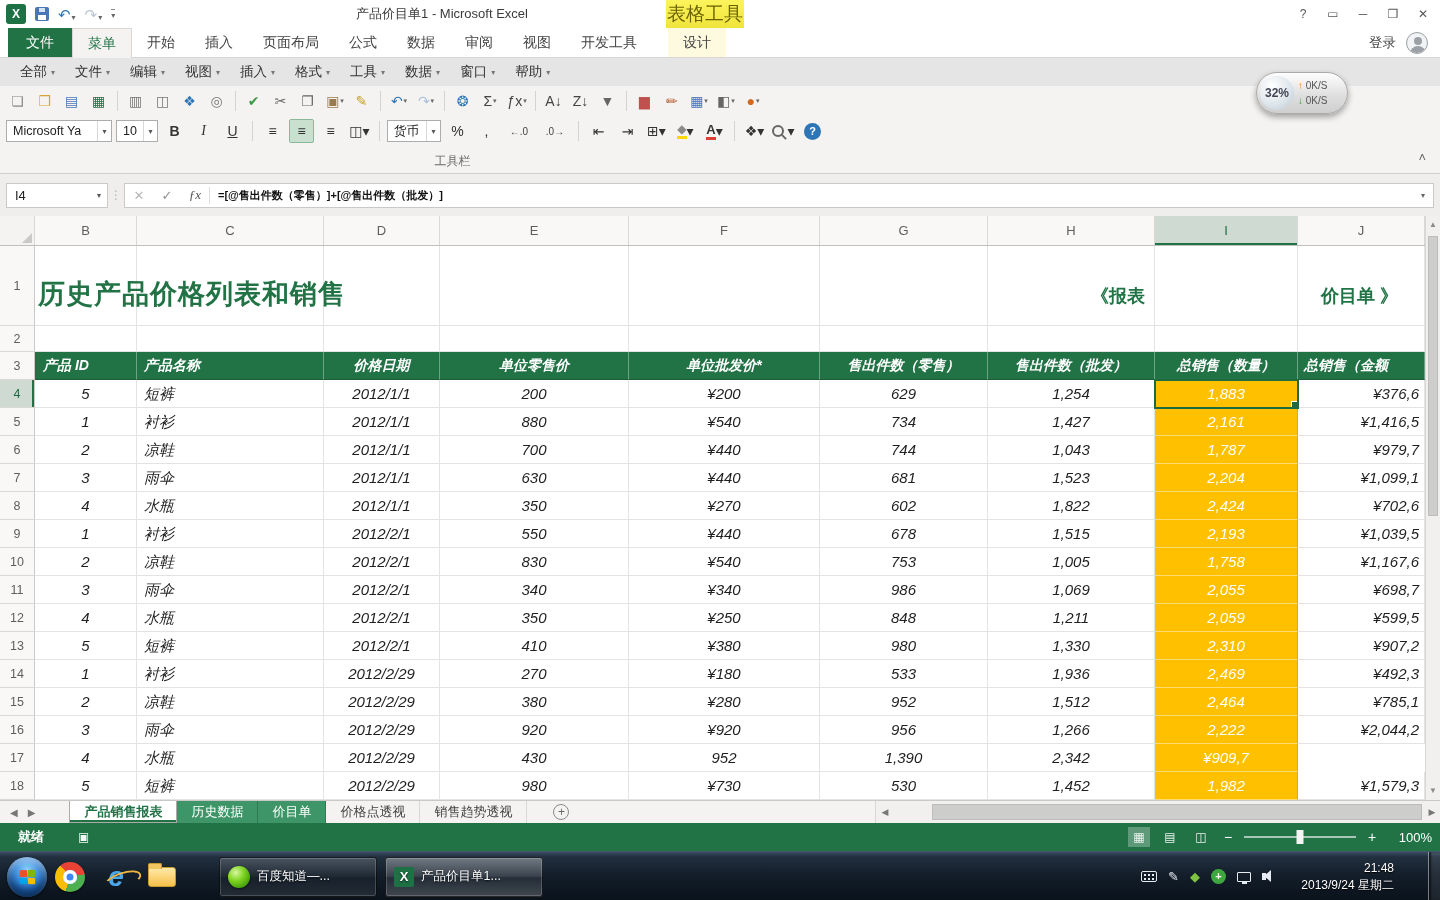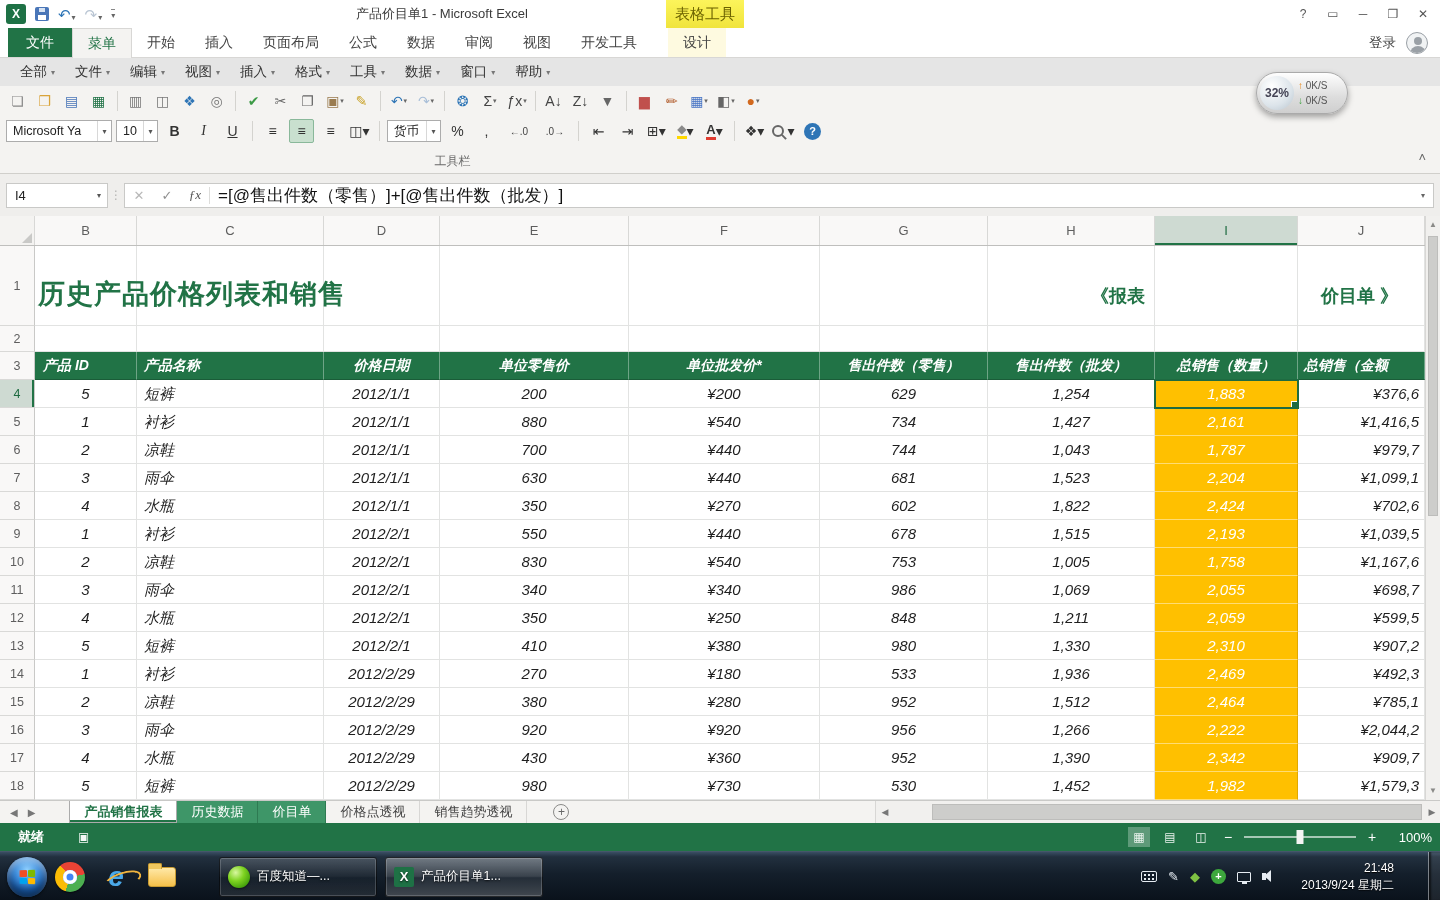--- a/index.html
+++ b/index.html
@@ -12,21 +12,21 @@
   .qat { position:absolute; left:6px; top:0; height:28px; display:flex; align-items:center; gap:9px; }
   .appico { width:20px; height:20px; background:#1E7145; color:#fff; border-radius:3px; display:flex; align-items:center; justify-content:center; font-size:12px; font-weight:bold; }
   .floppy { width:14px; height:14px; background:#4A76B8; border-radius:2px; position:relative; }
   .floppy::before { content:""; position:absolute; left:3px; bottom:1px; width:8px; height:5px; background:#fff; }
   .floppy::after { content:""; position:absolute; left:4px; top:1px; width:6px; height:4px; background:#D6E2F2; }
   .qbtn { display:flex; align-items:flex-end; font-size:15px; color:#2E75B6; line-height:1; }
   .qbtn .cc { font-size:8px; color:#666; margin-left:1px; }
   .qbtn.redo { color:#B9C5D3; }
   .qmore { font-size:8px; color:#666; border-top:1px solid #888; padding-top:2px; line-height:1; }
   .win-title { position:absolute; left:442px; top:0; height:28px; line-height:28px; transform:translateX(-50%); font-size:13px; color:#3B3B3B; white-space:nowrap; }
-  .tool-badge { position:absolute; left:666px; top:0; width:78px; height:28px; background:linear-gradient(#FCF45B,#F0E43C); color:#6B6200; font-size:15px; display:flex; align-items:center; justify-content:center; }
+  .tool-badge { position:absolute; left:666px; top:0; width:78px; height:28px; background:linear-gradient(#FCF45B,#F0E43C); color:#6B6200; font-size:19px; display:flex; align-items:center; justify-content:center; }
   .win-ctrls { position:absolute; right:2px; top:0; height:28px; display:flex; }
   .wbtn { width:30px; height:28px; display:flex; align-items:center; justify-content:center; font-size:12px; color:#555; }
 
   
   .tabrow { position:absolute; left:0; top:28px; width:1440px; height:30px; background:#fff; border-bottom:1px solid #D8D7D5; display:flex; align-items:stretch; padding-left:8px; }
   .rtab { padding:0 15px; font-size:14px; color:#444; display:flex; align-items:center; white-space:nowrap; }
   .rtab.file { background:#217346; color:#fff; padding:0 18px; }
   .rtab.active { background:#F4F3F1; color:#217346; border:1px solid #D8D7D5; border-bottom:none; margin-bottom:-1px; }
   .rtab.contextual { margin-left:16px; background:#FEFAE0; }
   .signin { position:absolute; right:44px; top:0; height:30px; display:flex; align-items:center; font-size:13.5px; color:#444; }
@@ -69,21 +69,21 @@
 
   
   .fbar { position:absolute; left:0; top:174px; width:1440px; height:42px; background:#EFEEEC; display:flex; align-items:center; padding:0 6px; }
   .namebox { width:102px; height:25px; background:#fff; border:1px solid #C9C9C7; display:flex; align-items:center; padding-left:8px; font-size:13px; color:#222; flex:none; }
   .fdiv { width:16px; text-align:center; color:#B5B5B3; font-size:12px; flex:none; }
   .fstrip { flex:1; height:25px; background:#fff; border:1px solid #C9C9C7; display:flex; align-items:center; }
   .fb { width:28px; height:100%; display:flex; align-items:center; justify-content:center; font-size:13px; flex:none; }
   .fb.cancel { color:#B8B8B8; } .fb.enter { color:#8F8F8F; }
   .fb.fx { color:#555; font-style:italic; font-family:"Liberation Serif","DejaVu Serif",serif; }
   .fsep { width:1px; height:17px; background:#DDDDDB; margin-right:8px; flex:none; }
-  .ftext { flex:1; font-size:17px; color:#111; white-space:nowrap; overflow:hidden; }
+  .ftext { flex:1; font-size:11px; color:#111; white-space:nowrap; overflow:hidden;font-weight:bold; }
   .fexp { width:20px; text-align:center; font-size:8px; color:#666; flex:none; }
 
   
   .colhdr { position:absolute; left:0; top:216px; width:1425px; height:30px; display:flex; background:#F9F8F7; border-bottom:1px solid #BFBFBD; font-size:13px; color:#5E5E5E; }
   .corner { width:35px; height:100%; border-right:1px solid #D8D8D6; position:relative; background:#F4F3F1; flex:none; }
   .corner::after { content:""; position:absolute; right:2px; bottom:2px; border-left:10px solid transparent; border-bottom:10px solid #C9C9C7; }
   .chs { display:flex; flex:1; }
   .chs .ch { display:flex; align-items:center; justify-content:center; border-right:1px solid #D8D8D6; height:100%; }
   .chs .ch:nth-child(1){width:102px;} .chs .ch:nth-child(2){width:187px;} .chs .ch:nth-child(3){width:116px;}
   .chs .ch:nth-child(4){width:189px;} .chs .ch:nth-child(5){width:191px;} .chs .ch:nth-child(6){width:168px;}
@@ -714,21 +714,20 @@
           <div>956</div>
           <div>1,266</div>
           <div>2,222</div>
           <div>¥2,044,2</div>
         </div>
           <div class="cols trow">
           <div>4</div>
           <div>水瓶</div>
           <div>2012/2/29</div>
           <div>430</div>
-          <div>¥360</div>
           <div>952</div>
           <div>1,390</div>
           <div>2,342</div>
           <div>¥909,7</div>
         </div>
           <div class="cols trow">
           <div>5</div>
           <div>短裤</div>
           <div>2012/2/29</div>
           <div>980</div>

